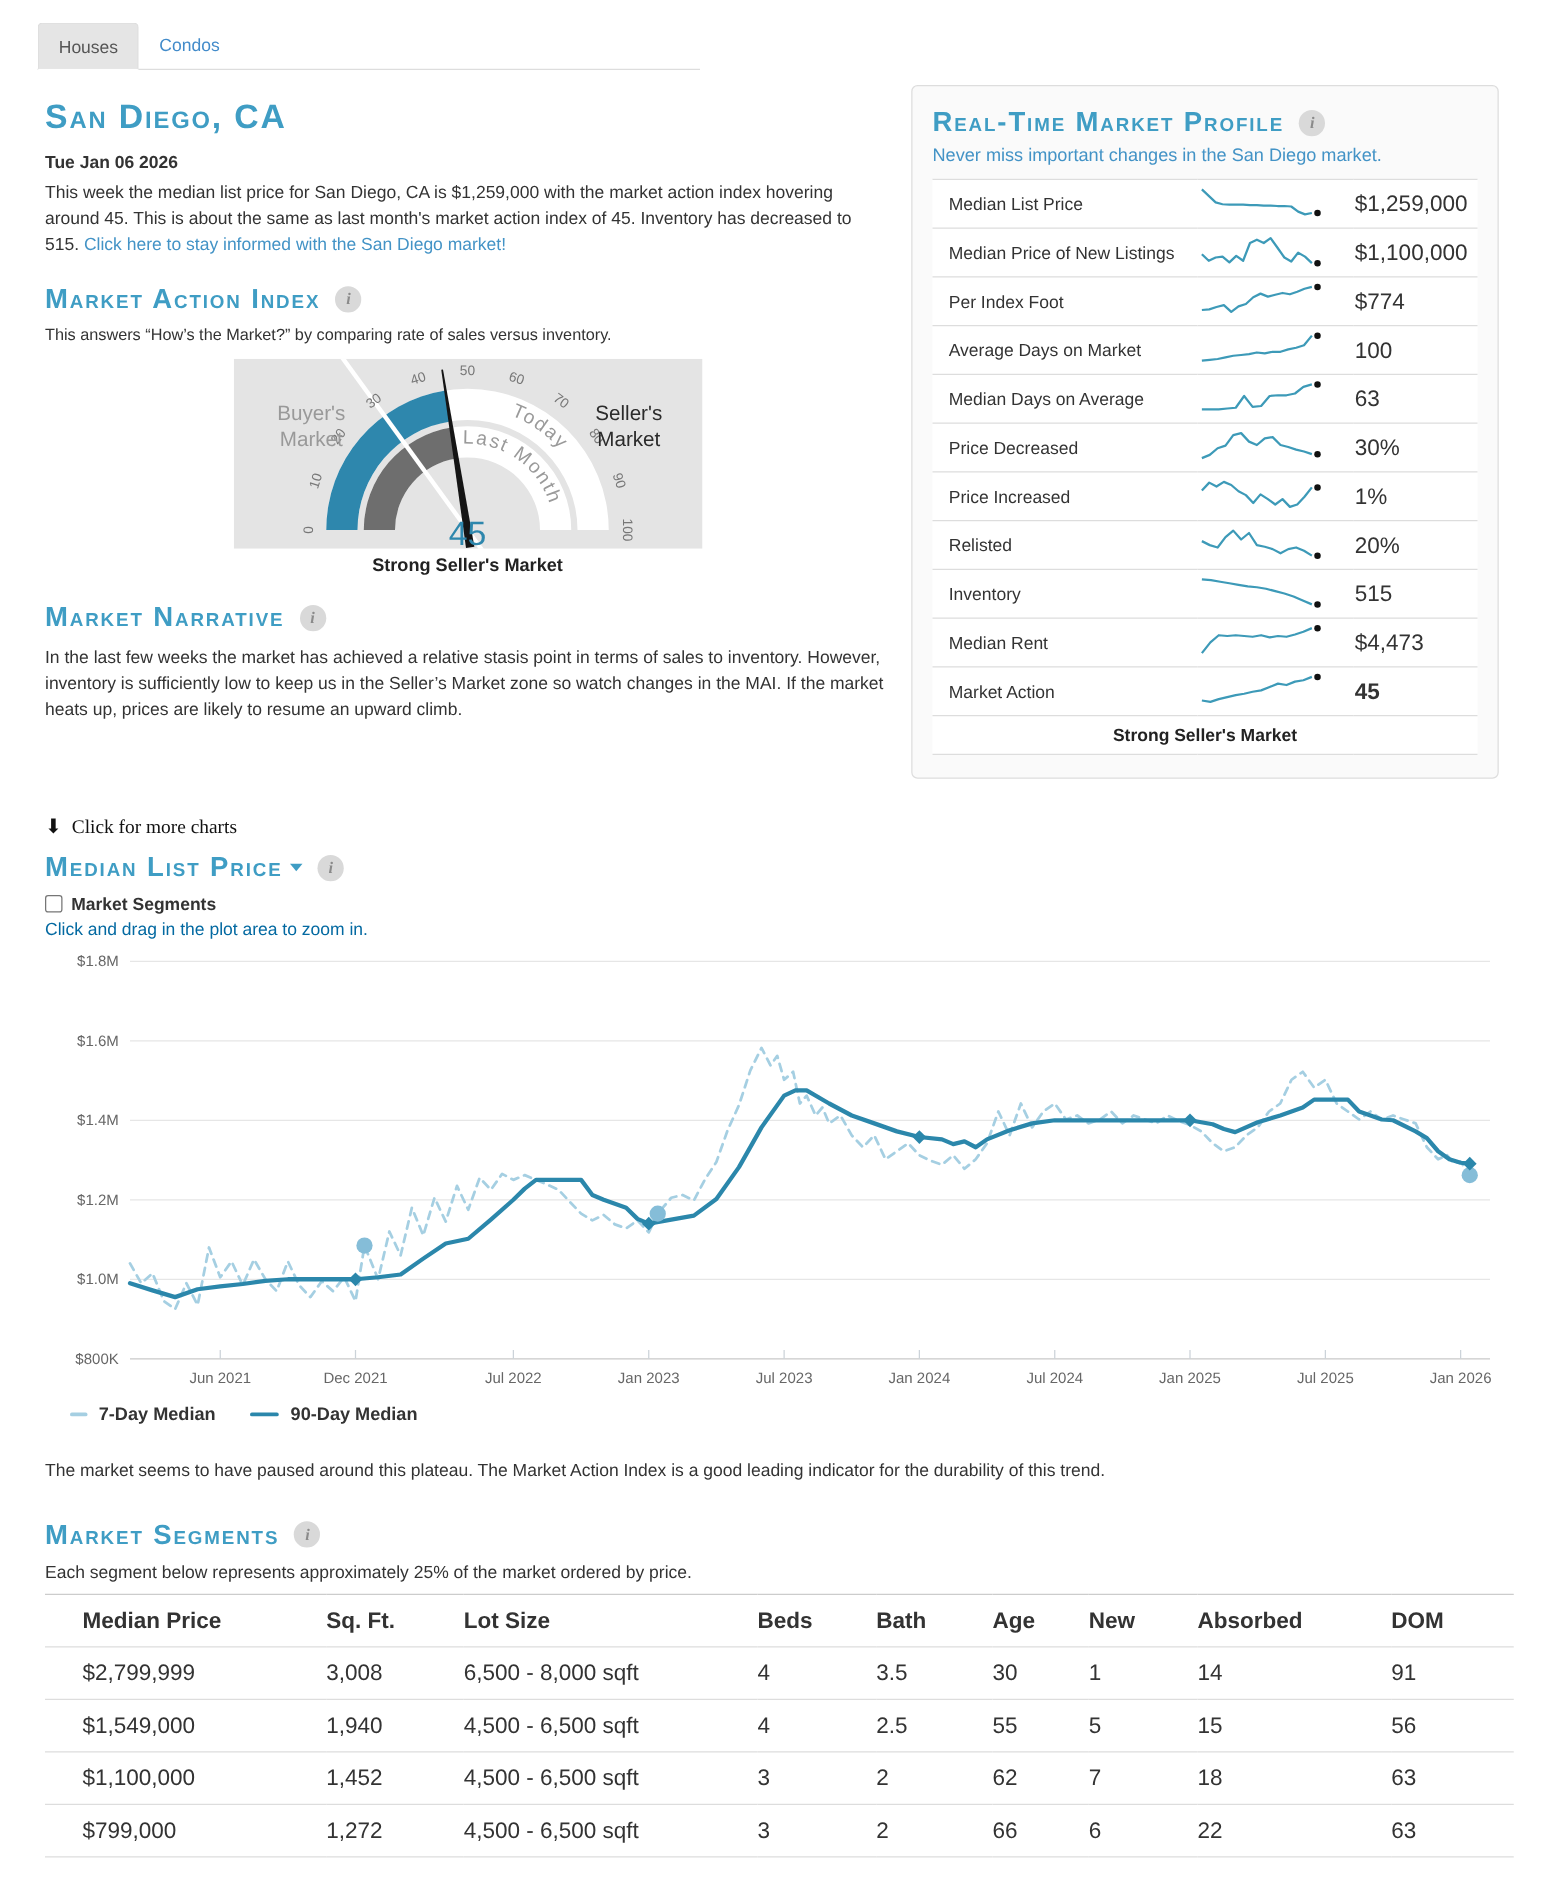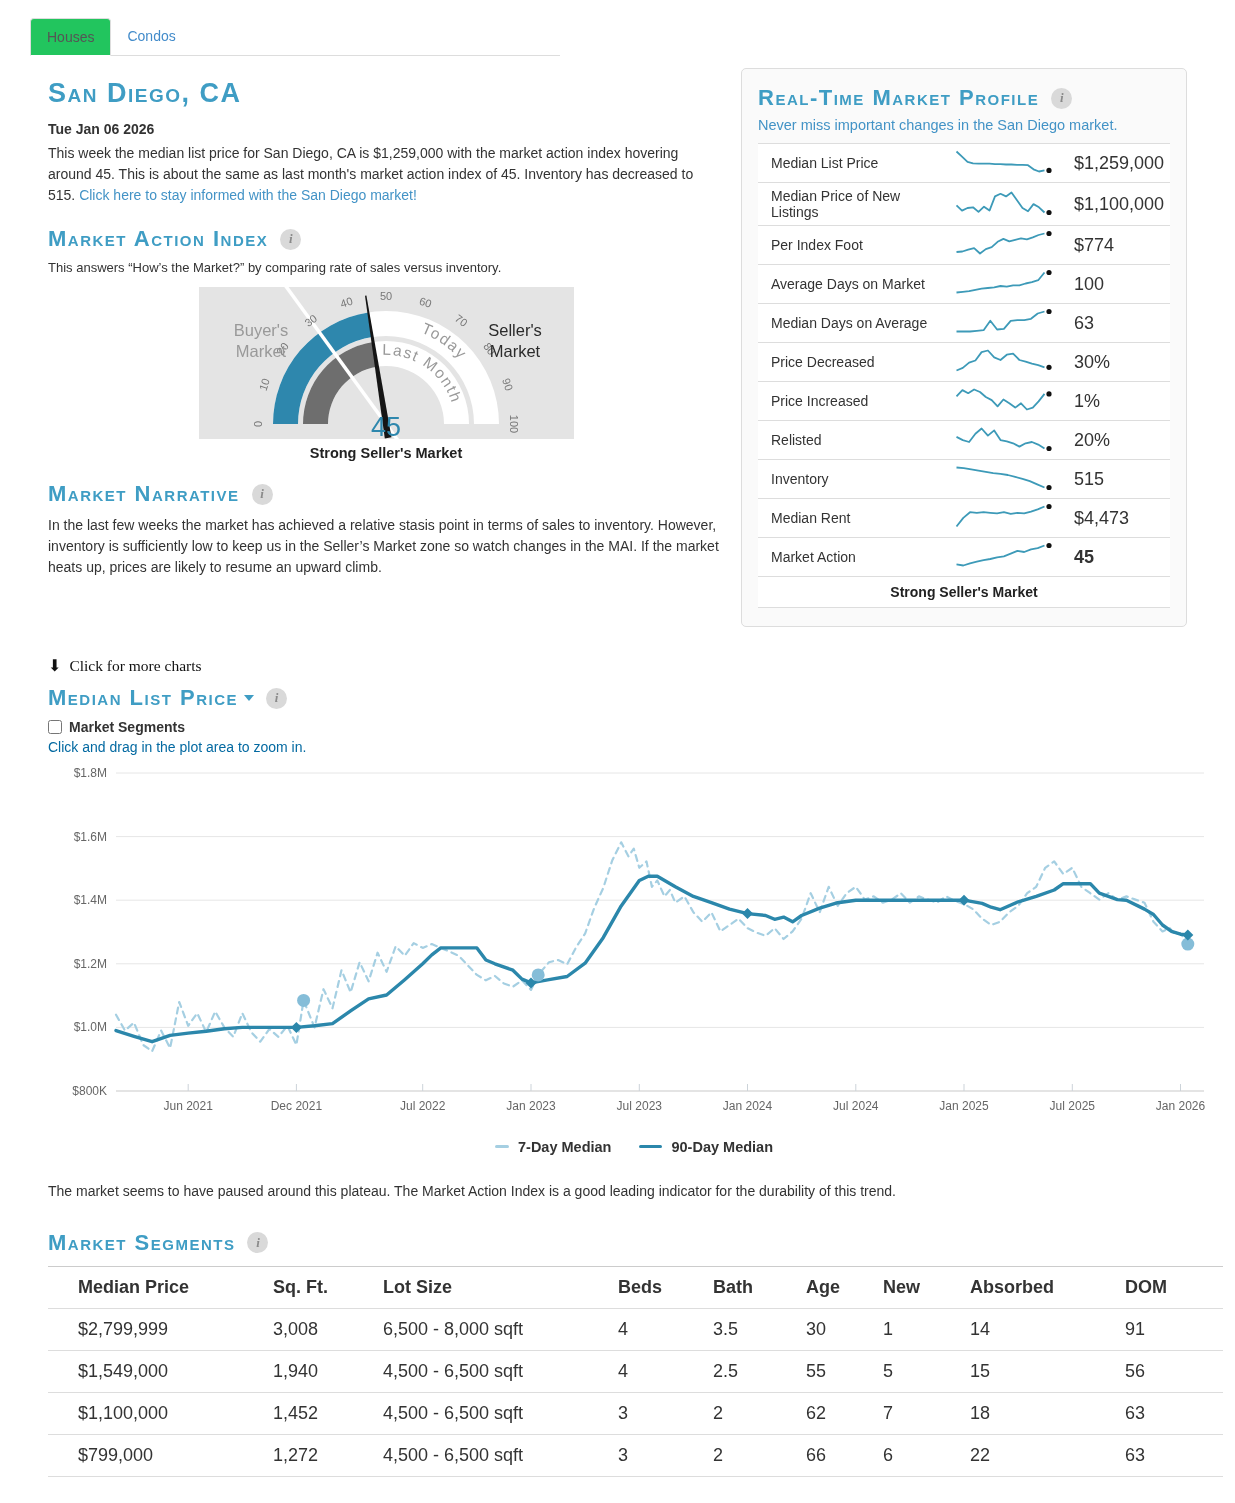--- a/index.html
+++ b/index.html
@@ -3,24 +3,24 @@
 <meta charset="utf-8">
 <style>
   * { box-sizing: border-box; }
   html,body { margin:0; padding:0; background:#fff; }
   body { width:1235px; font-family:"Liberation Sans",sans-serif; font-size:14px; color:#333; }
   a { text-decoration:none; }
 
   
   .tabs { margin:18px 30px 0 30px; width:530px; border-bottom:1px solid #ddd; display:flex; }
   .tab { padding:10px 16px; font-size:14px; cursor:pointer; }
-  .tab.active { background:#22c55e; border:1px solid #ddd; border-bottom-color:#fff; margin-bottom:-1px; border-radius:4px 4px 0 0; color:#555; }
+  .tab.active { background:#e5e5e5; border:1px solid #ddd; border-bottom-color:#fff; margin-bottom:-1px; border-radius:4px 4px 0 0; color:#555; }
   .tab.link { color:#428bca; }
 
-  .container { padding:0 48px; }
+  .container { padding:0 36px; }
   .cols { display:flex; margin-top:12px; }
   .left-col { width:690px; }
   .right-col { width:483px; margin-left:17px; }
 
   .sc { font-variant:small-caps; letter-spacing:1.5px; color:#3f9dc4; font-weight:500; }
   h1.sc { font-size:27px; margin:10px 0 12px; font-weight:600; }
   .h2row { display:flex; align-items:center; gap:12px; margin:20px 0 8px; }
   h2.sc { font-size:22px; margin:0; font-weight:600; }
   .info-icon { width:21px; height:21px; border-radius:50%; background:#d9d9d9; color:#8a8a8a;
     font-family:"Liberation Serif",serif; font-style:italic; font-weight:bold; font-size:13px;
@@ -56,21 +56,21 @@
   .mlp-row { margin:10px 0 6px; display:flex; align-items:center; gap:12px; }
   .caret { width:0; height:0; border-left:5px solid transparent; border-right:5px solid transparent;
     border-top:6px solid #3f9dc4; display:inline-block; margin-left:-2px; }
   .mlp-title { display:flex; align-items:center; gap:8px; cursor:pointer; }
 
   .cb-row { display:flex; align-items:center; gap:7px; font-weight:bold; margin:8px 0 4px; }
   .cb-row input { width:14px; height:14px; margin:0; }
   .hint { color:#0369a1; margin:4px 0 6px; }
 
   .chart-wrap { margin-left:6px; }
-  .legend { width:1160px; text-align:center; margin-top:19px; }
+  .legend { width:1160px; text-align:left; margin-top:8px; }
   .legend-item { display:inline-flex; align-items:center; gap:9px; margin:0 14px; font-weight:bold; font-size:14.5px; color:#333; }
   .dash { display:inline-block; height:3px; border-radius:2px; }
 
   .note-block { margin:26px 0 4px; }
 
   
   table.segments { width:1175px; border-collapse:collapse; margin-top:10px; }
   table.segments th, table.segments td { text-align:left; font-size:18px; padding:10px 8px 10px 0; border-bottom:1px solid #ddd; }
   table.segments thead th { border-top:1px solid #ccc; font-weight:bold; }
   table.segments th:first-child, table.segments td:first-child { padding-left:30px; }
@@ -322,20 +322,21 @@
   </div>
 
   <div class="note-block">
     <p class="chart-note">The market seems to have paused around this plateau. The Market Action Index is a good leading indicator for the durability of this trend.</p>
   </div>
 
   <div class="h2row" style="margin-top:28px;">
     <h2 class="sc">Market Segments</h2>
     <span class="info-icon">i</span>
   </div>
+  <p style="margin:4px 0 2px;">Each segment below represents approximately 25% of the market ordered by price.</p>
 
   <table class="segments">
     <thead>
         <tr>
           <th style="width: 225px;">Median Price</th>
           <th style="width: 110px;">Sq. Ft.</th>
           <th style="width: 235px;">Lot Size</th>
           <th style="width: 95px;">Beds</th>
           <th style="width: 93px;">Bath</th>
           <th style="width: 77px;">Age</th>

